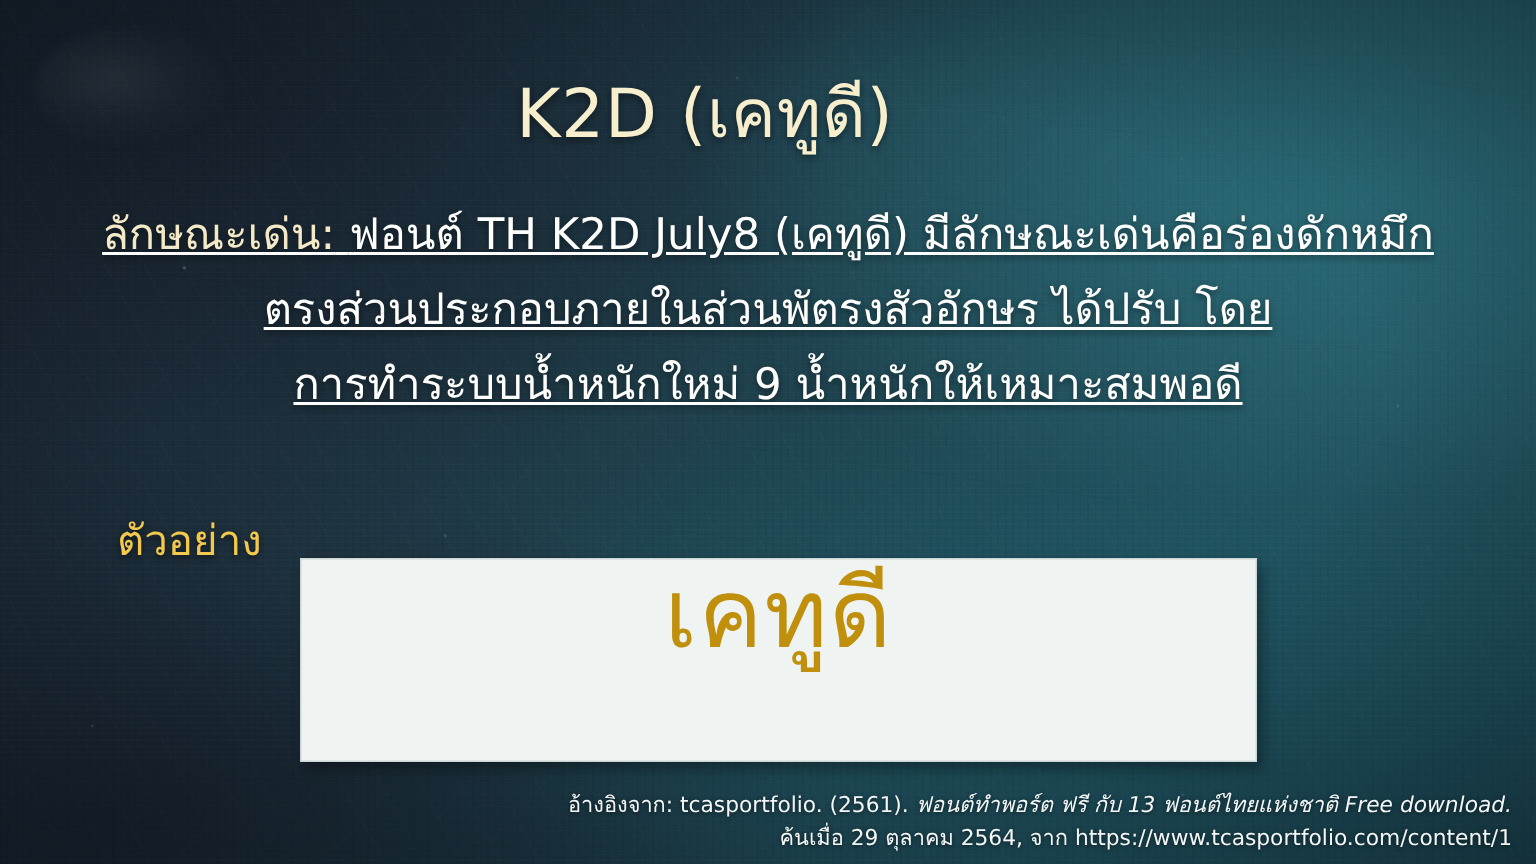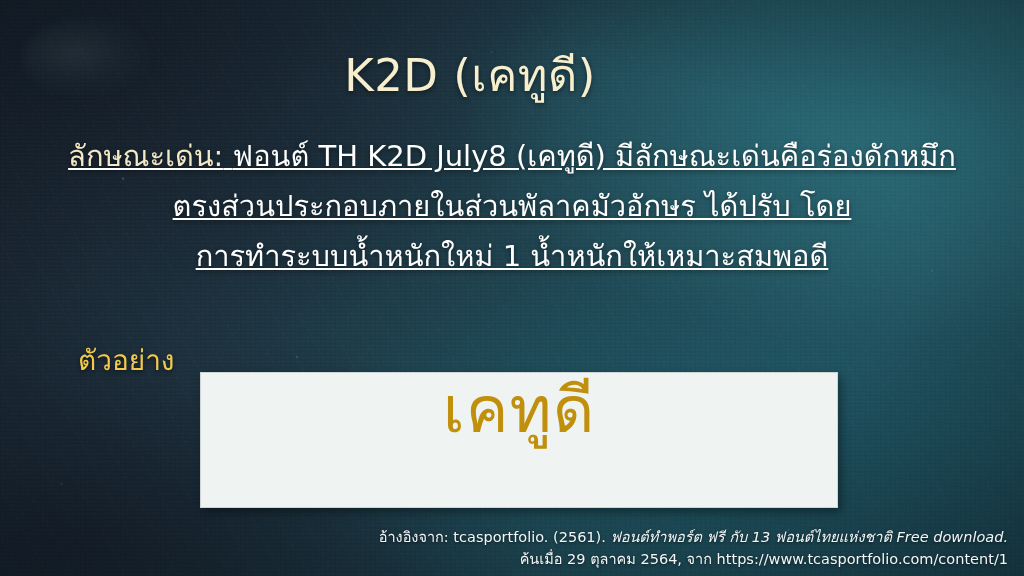--- a/index.html
+++ b/index.html
@@ -175,22 +175,22 @@
 
   <div class="content">
 
     <div class="slide-title">K2D (เคทูดี)</div>
 
     <div class="desc-block">
       <div class="desc-line">
         <span class="desc-label">ลักษณะเด่น:</span>
         <span>ฟอนต์ TH K2D July8 (เคทูดี) มีลักษณะเด่นคือร่องดักหมึก</span>
       </div>
-      <div class="desc-line">ตรงส่วนประกอบภายในส่วนพัลาคมัวอักษร ได้ปรับ โดย</div>
-      <div class="desc-line">การทำระบบน้ำหนักใหม่ 1 น้ำหนักให้เหมาะสมพอดี</div>
+      <div class="desc-line">ตรงส่วนประกอบภายในส่วนพัตรงสัวอักษร ได้ปรับ โดย</div>
+      <div class="desc-line">การทำระบบน้ำหนักใหม่ 9 น้ำหนักให้เหมาะสมพอดี</div>
     </div>
 
     <div class="sample-label">ตัวอย่าง</div>
 
     <div class="sample-box">
       <div class="sample-text">เคทูดี</div>
     </div>
 
     <div class="citation">
       <div class="cit-line">

